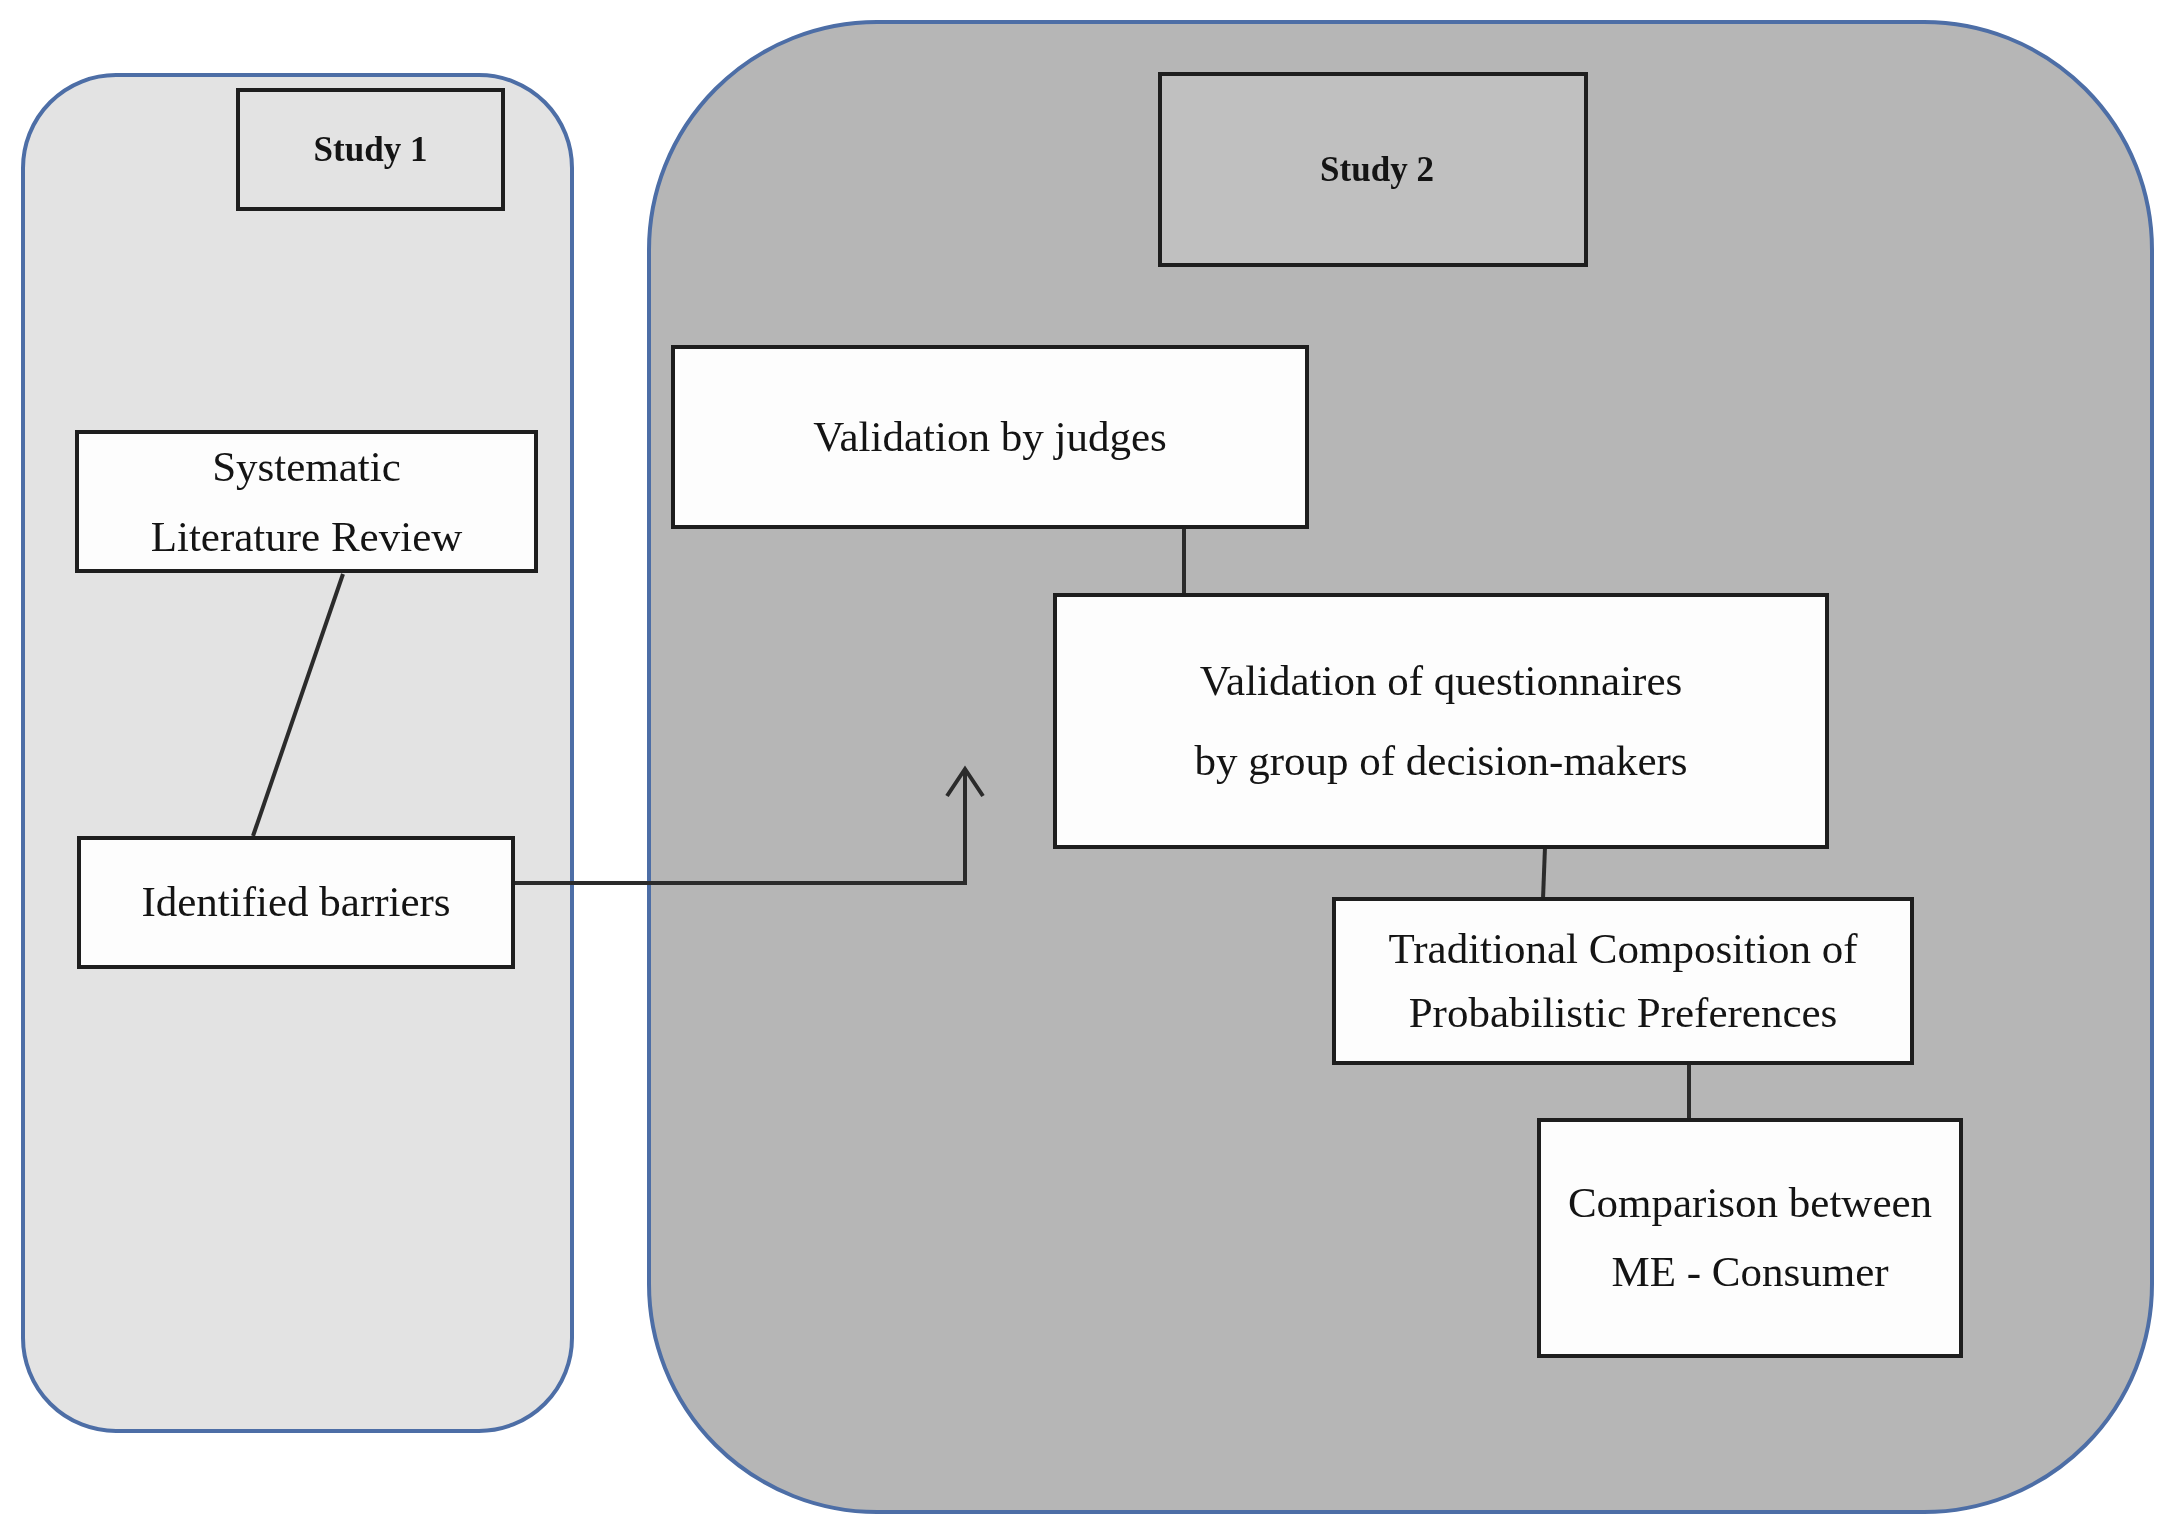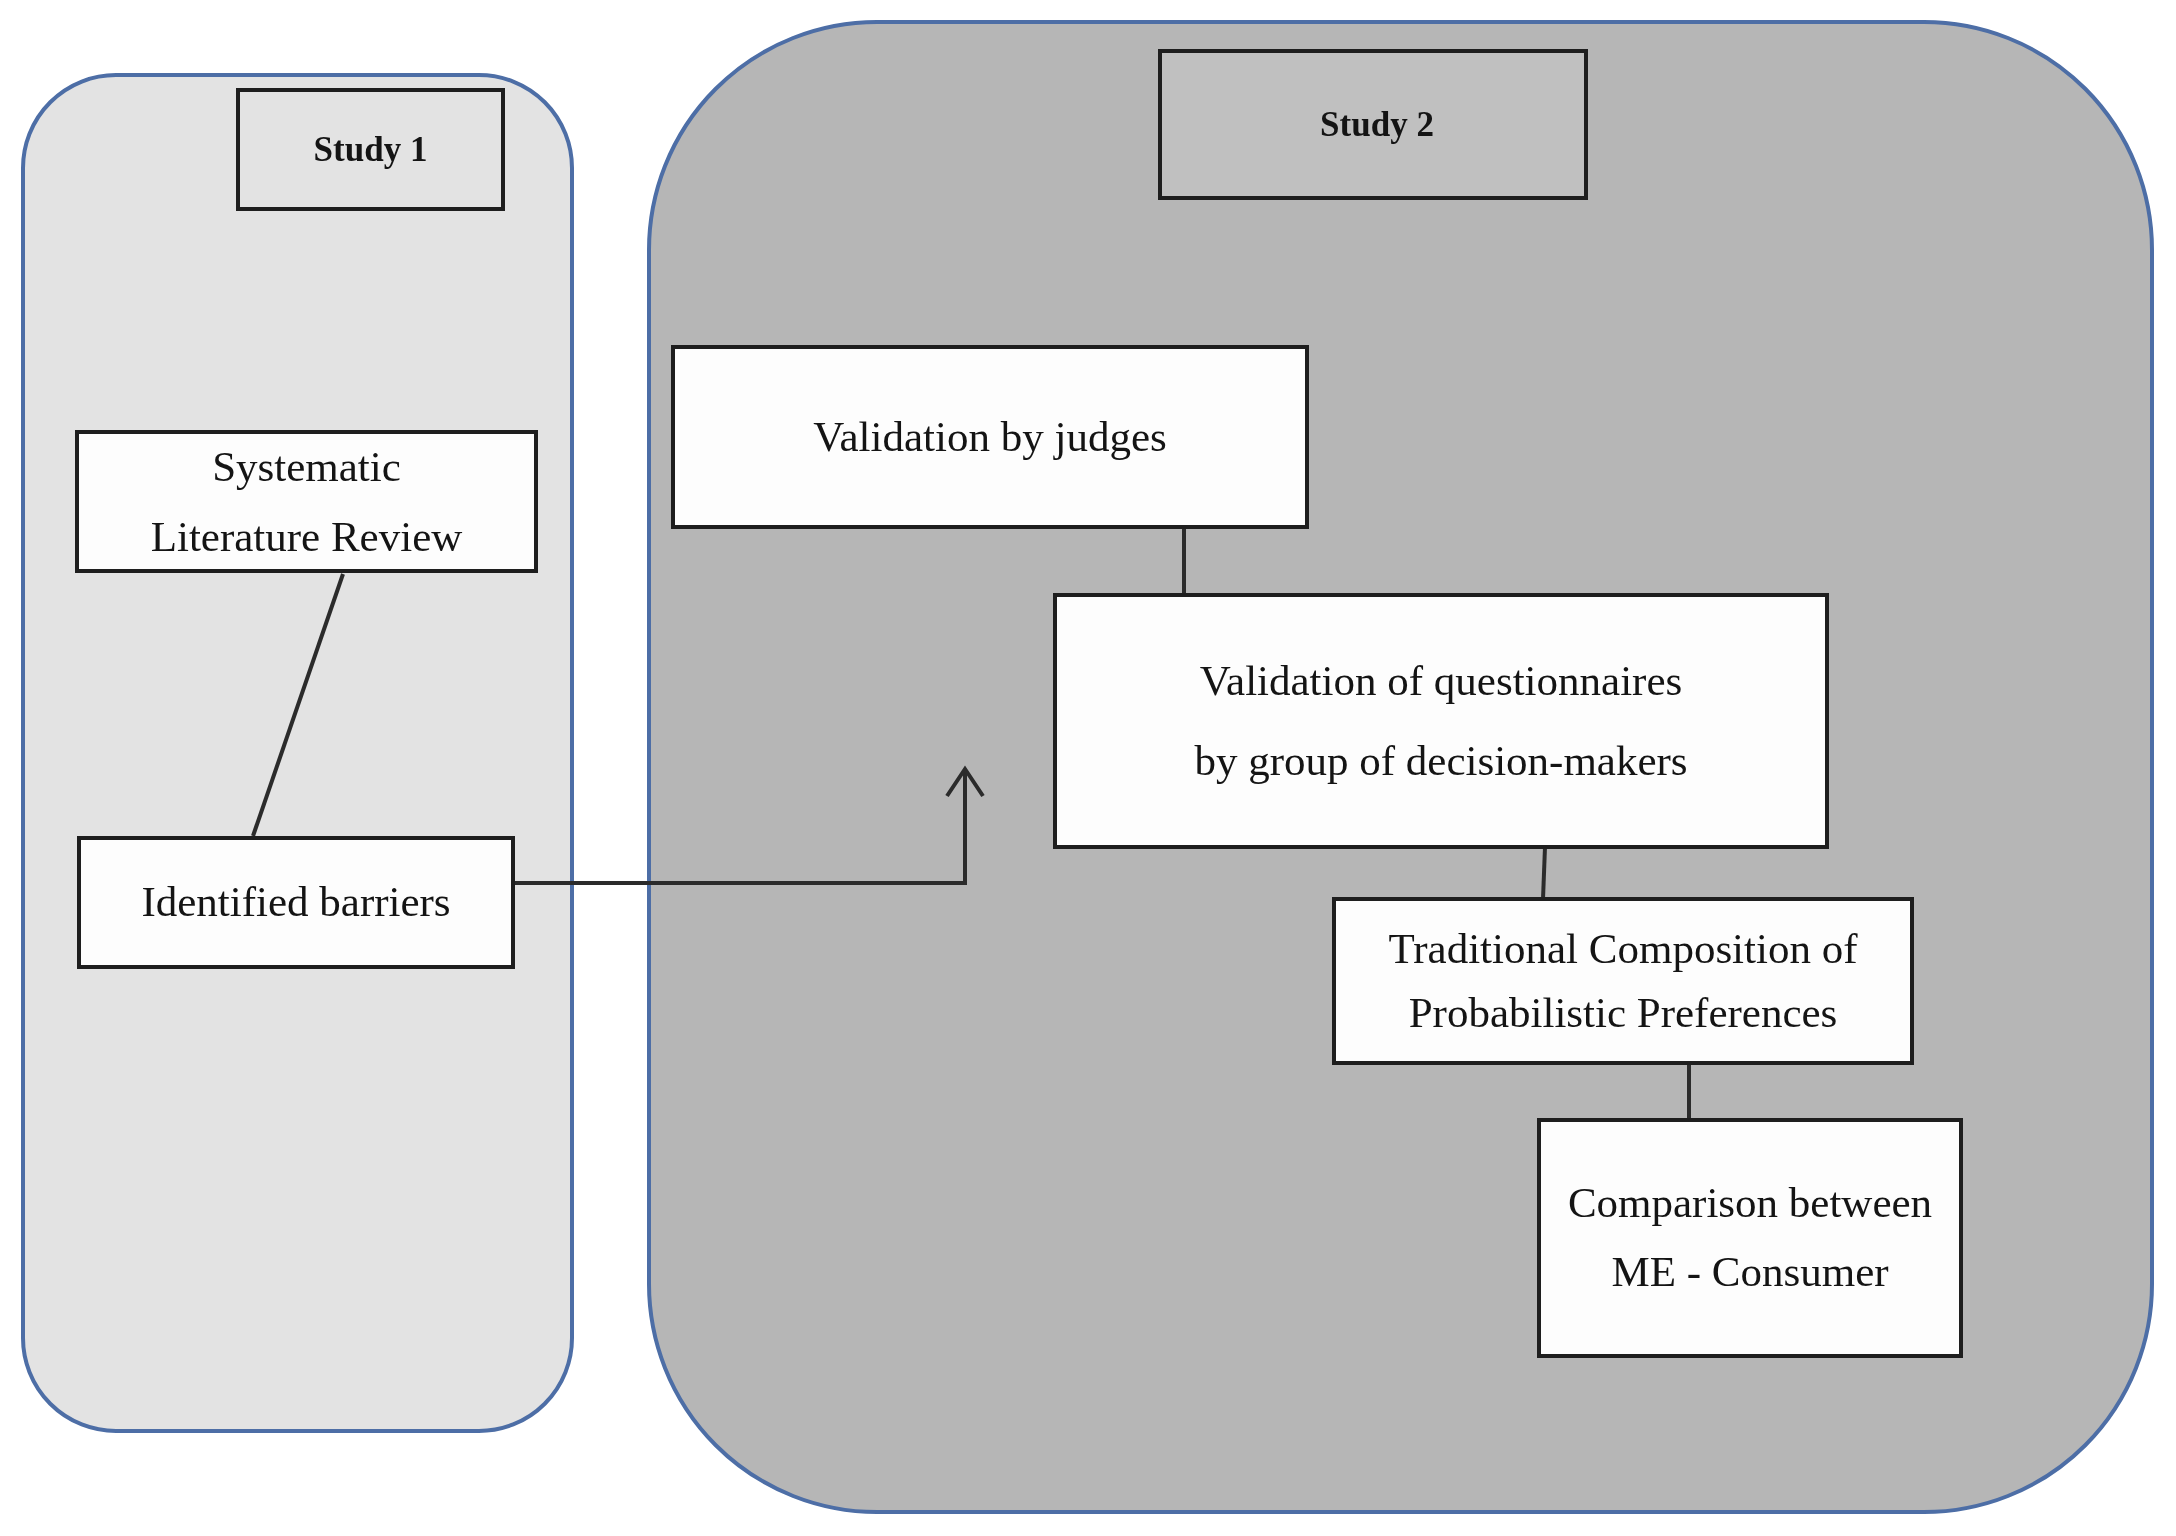--- a/index.html
+++ b/index.html
@@ -39,21 +39,21 @@
     position:absolute;box-sizing:border-box;
     background:var(--node-fill);
     border:4px solid var(--node-border);
     display:flex;flex-direction:column;justify-content:center;align-items:center;
     text-align:center;
     font-size:43px;line-height:1.6;
   }
   .node .line{white-space:nowrap;}
   .node-title{font-weight:bold;font-size:35px;}
   .node-study1-title{left:236px;top:88px;width:269px;height:123px;background:var(--panel1-fill);}
-  .node-study2-title{left:1158px;top:49px;width:430px;height:151px;background:var(--title2-fill);padding-left:8px;}
+  .node-study2-title{left:1158px;top:72px;width:430px;height:195px;background:var(--title2-fill);padding-left:8px;}
   .node-slr{left:75px;top:430px;width:463px;height:143px;line-height:1.62;}
   .node-barriers{left:77px;top:836px;width:438px;height:133px;}
   .node-validation{left:671px;top:345px;width:638px;height:184px;}
   .node-questionnaires{left:1053px;top:593px;width:776px;height:256px;line-height:1.85;}
   .node-traditional{left:1332px;top:897px;width:582px;height:168px;line-height:1.5;}
   .node-comparison{left:1537px;top:1118px;width:426px;height:240px;line-height:1.6;}
 </style>
 </head>
 <body>
 

